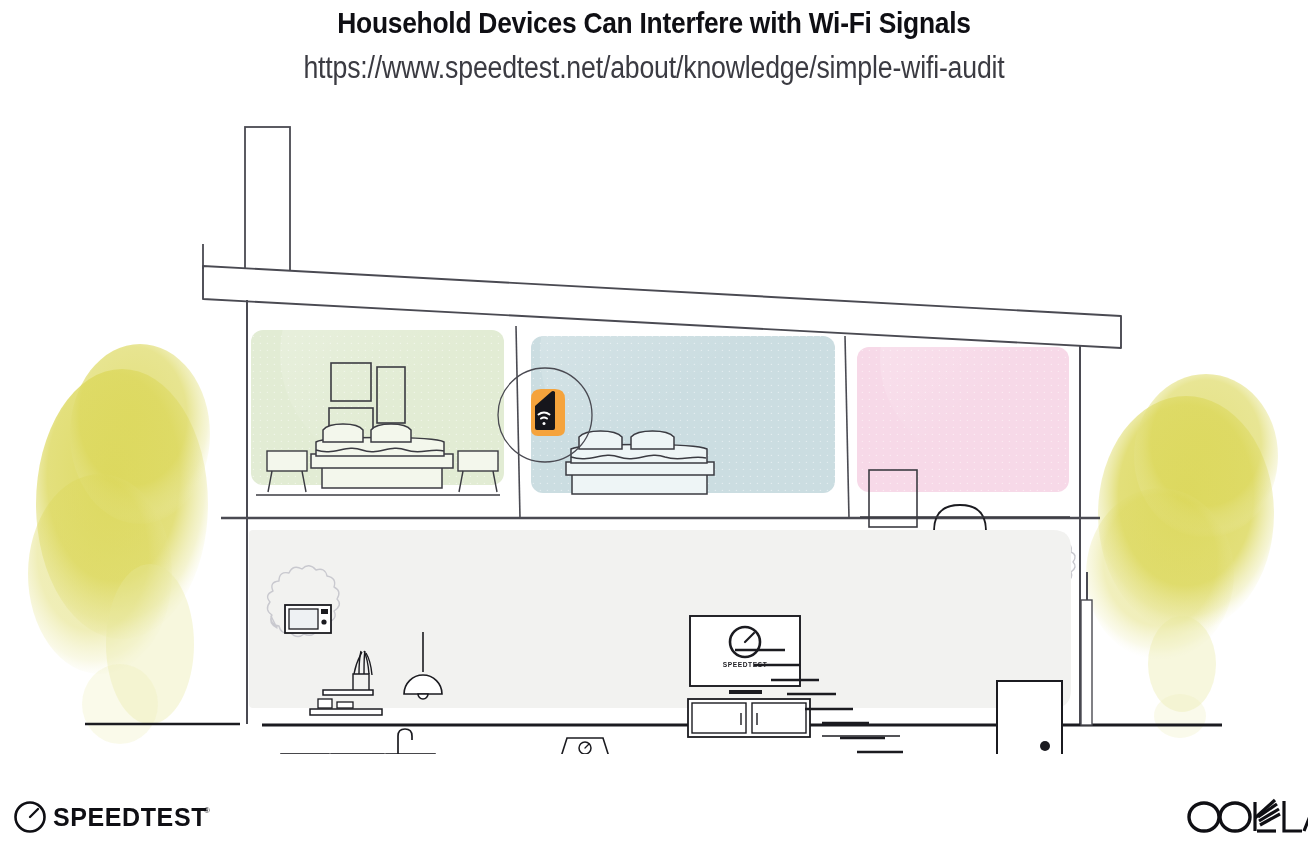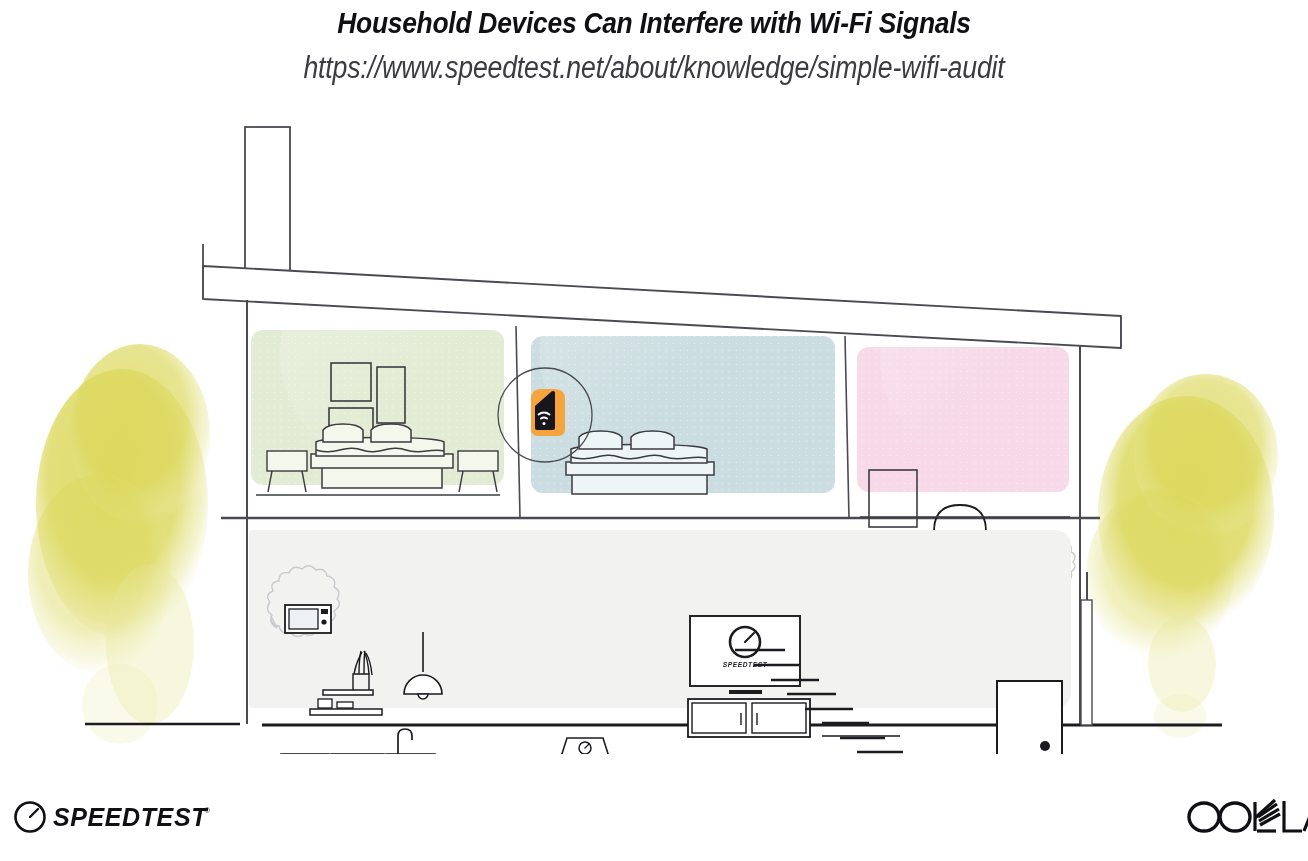--- a/index.html
+++ b/index.html
@@ -1,17 +1,17 @@
 <!DOCTYPE html>
 <html><head>
 <meta charset="utf-8">
 <style>
   html,body{margin:0;padding:0;background:#ffffff;}
   body{width:1308px;height:861px;font-family:"Liberation Sans",sans-serif;overflow:hidden;}
-  .page{position:relative;width:1308px;height:861px;background:#fff;font-style:italic;}
+  .page{position:relative;width:1308px;height:861px;background:#fff;}
 
   .title{
     position:absolute;left:0;top:6px;width:1308px;text-align:center;
     font-family:"Liberation Sans",sans-serif;
     font-weight:700;font-size:30px;letter-spacing:-.3px;color:#0f0f14;
     transform:scaleX(.88);transform-origin:center top;
   }
   .subtitle{
     position:absolute;left:0;top:50px;width:1308px;text-align:center;
     font-family:"Liberation Sans",sans-serif;

